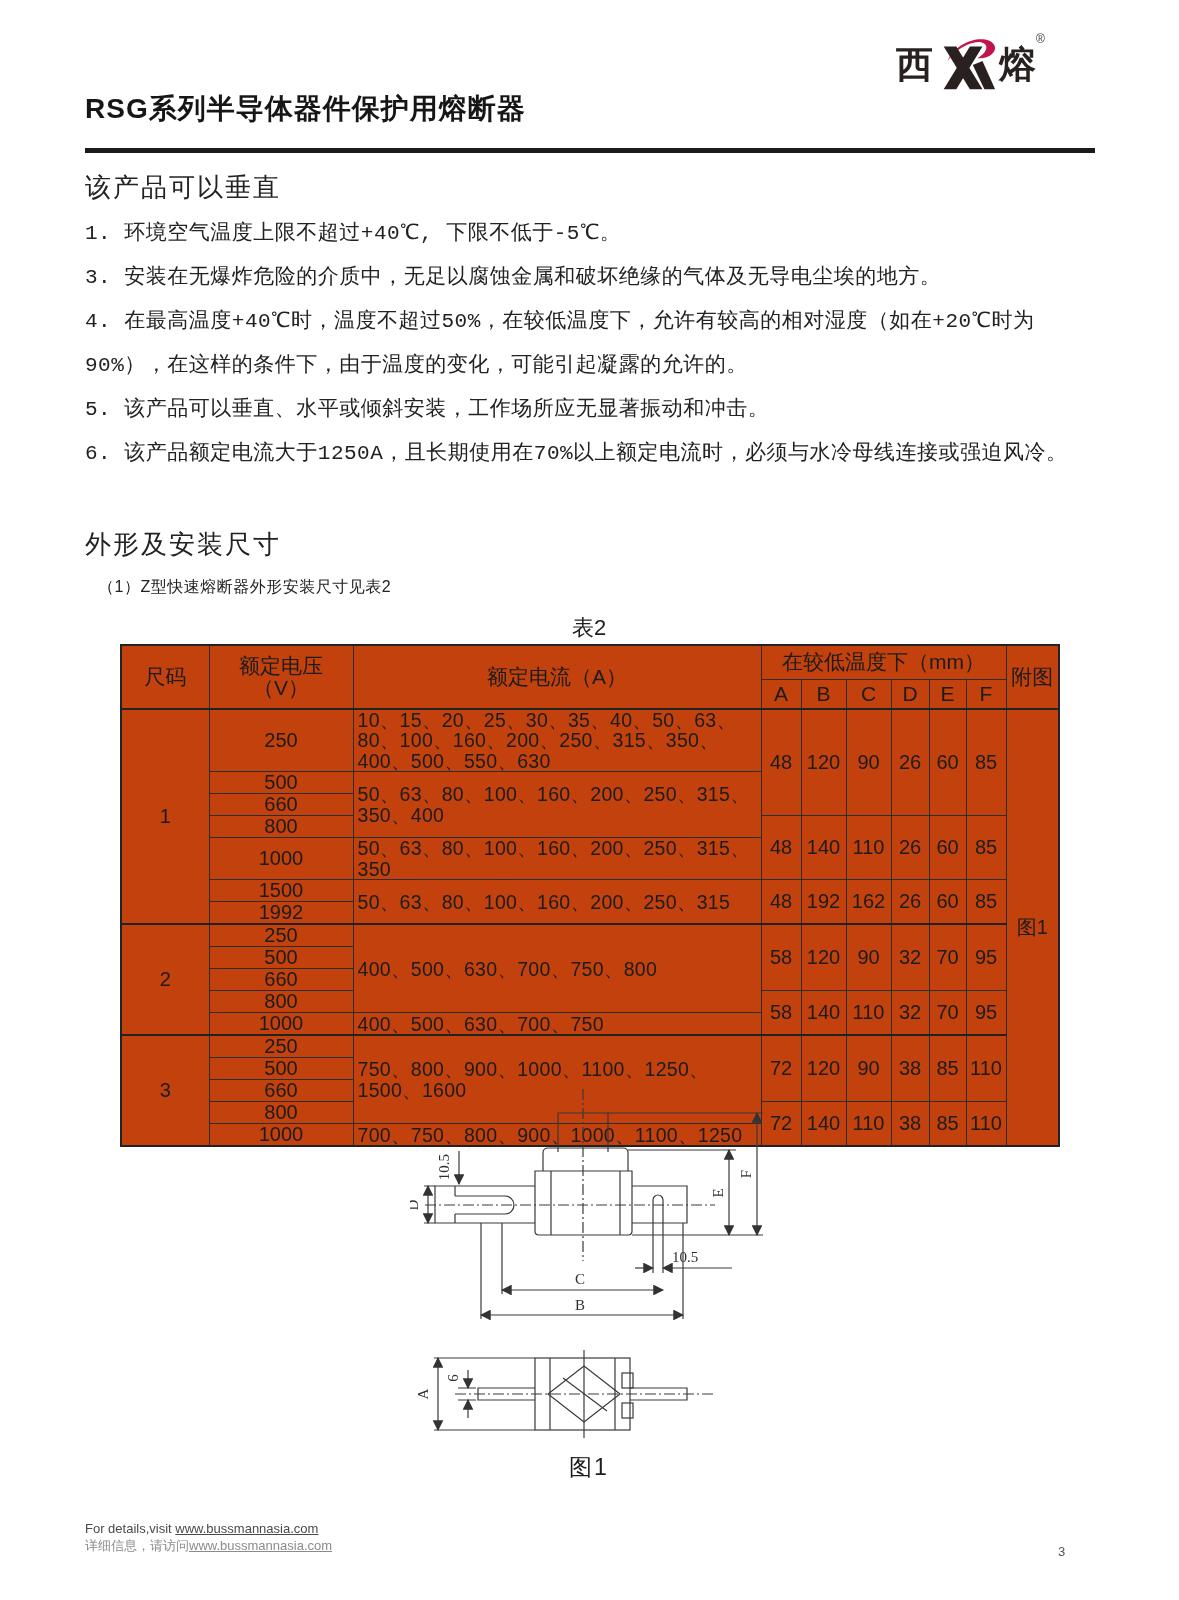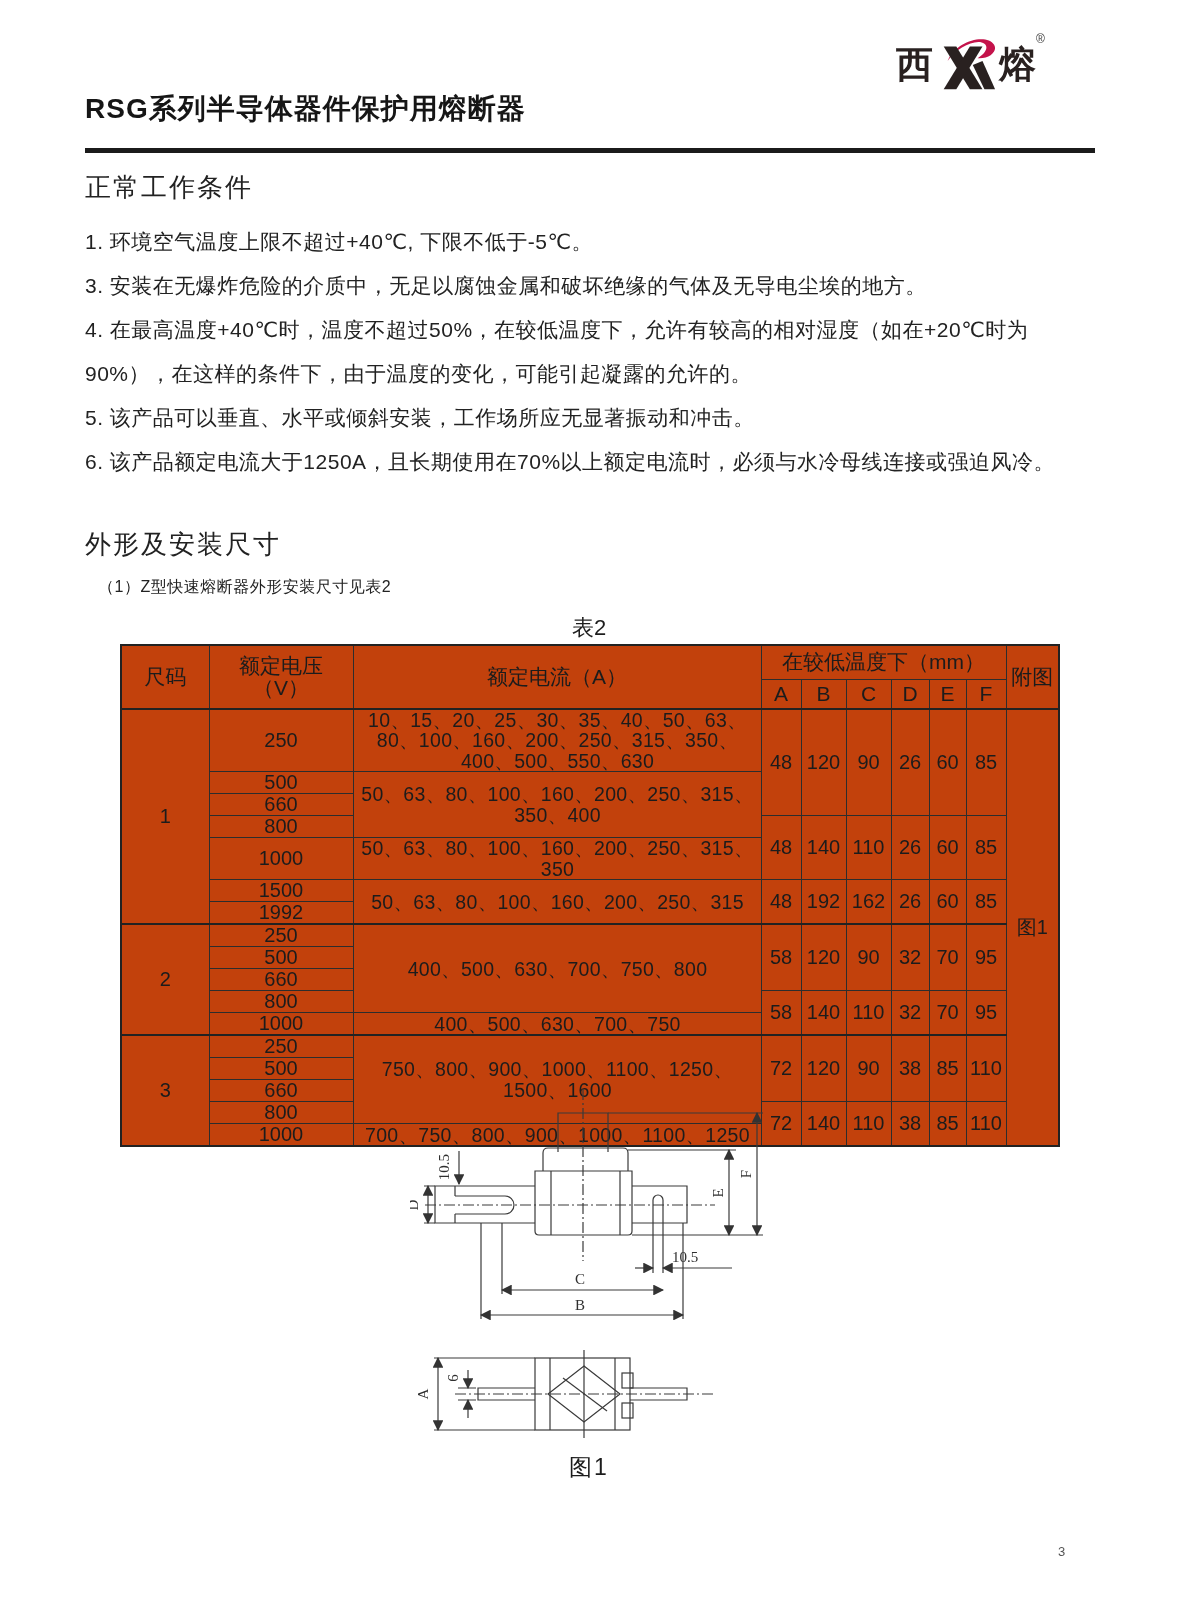--- a/index.html
+++ b/index.html
@@ -12,31 +12,31 @@
   .logo .cjk{font-size:37px;font-weight:bold;color:#292120;letter-spacing:0;}
   .logo .mono{width:64px;height:62px;margin:0 1px;}
   .logo .reg{font-size:12px;color:#3a3a3a;align-self:flex-start;margin-top:2px;}
   
   .title{position:absolute;left:85px;top:90px;font-size:28px;font-weight:bold;color:#161616;letter-spacing:1px;white-space:nowrap;}
   .rule{position:absolute;left:85px;top:148px;width:1010px;height:5px;background:#1b1b1b;}
   
   .h2{position:absolute;left:85px;font-size:26px;color:#222;letter-spacing:2px;}
   .h2.wc{top:170px;}
   .h2.dm{top:527px;}
-  .items{position:absolute;left:85px;top:220px;width:1016px;}
+  .items{position:absolute;left:85px;top:212px;width:1016px;font-family:Liberation Mono, monospace;}
   .items p{margin:0;font-size:21px;line-height:44px;color:#222;letter-spacing:0.5px;}
   .note{position:absolute;left:98px;top:577px;font-size:16px;color:#222;letter-spacing:0.5px;}
   .tcaption{position:absolute;left:120px;top:613px;width:938px;text-align:center;font-size:22px;color:#1d1d1d;}
   
   table.t2{position:absolute;left:120px;top:644px;width:938px;border-collapse:collapse;table-layout:fixed;background:#c2410c;}
   table.t2{border:2px solid #222;}
   .t2 th,.t2 td{border:1px solid #2d2d2d;padding:0 3px;color:#1c1c1c;vertical-align:middle;overflow:hidden;}
   .t2 th{font-weight:normal;font-size:21px;line-height:1.05;text-align:center;}
   .t2 td{font-size:20px;line-height:1.05;text-align:center;}
-  .t2 td.cur{text-align:center;font-size:19.5px;letter-spacing:0.3px;padding-left:4px;}
+  .t2 td.cur{text-align:left;font-size:19.5px;letter-spacing:0.3px;padding-left:4px;}
   .t2 thead tr.hr1 th{height:33px;}
   .t2 thead tr.hr2 th{height:28px;border-bottom:2px solid #222;}
   .t2 thead th.rs2{border-bottom:2px solid #222;}
   .t2 thead th.th-dims{border-bottom:1px solid #2d2d2d;}
   .t2 tr.h40{height:40px;}
   .t2 tr.h20{height:20px;}
   .t2 tr.sec td{border-top:2px solid #222;}
   
   .fig-svg{position:absolute;}
   .fig-svg text{font-family:"Liberation Serif","DejaVu Serif",serif;font-size:15px;fill:#2f2f2f;}
@@ -61,21 +61,21 @@
       <polygon points="37,12 50,12 23,56 10,56" fill="#292120"></polygon>
       <polygon points="40,31 50,27 63,56 52,56" fill="#292120"></polygon>
     </svg>
     <span class="cjk">熔</span>
     <span class="reg">®</span>
   </div>
 
   <div class="title">RSG系列半导体器件保护用熔断器</div>
   <div class="rule"></div>
 
-  <div class="h2 wc">正常工作条件</div>
+  <div class="h2 wc">该产品可以垂直</div>
   <div class="items">
     <p>1. 环境空气温度上限不超过+40℃, 下限不低于-5℃。</p>
     <p>3. 安装在无爆炸危险的介质中，无足以腐蚀金属和破坏绝缘的气体及无导电尘埃的地方。</p>
     <p>4. 在最高温度+40℃时，温度不超过50%，在较低温度下，允许有较高的相对湿度（如在+20℃时为90%），在这样的条件下，由于温度的变化，可能引起凝露的允许的。</p>
     <p>5. 该产品可以垂直、水平或倾斜安装，工作场所应无显著振动和冲击。</p>
     <p>6. 该产品额定电流大于1250A，且长期使用在70%以上额定电流时，必须与水冷母线连接或强迫风冷。</p>
   </div>
 
   <div class="h2 dm">外形及安装尺寸</div>
   <div class="note">（1）Z型快速熔断器外形安装尺寸见表2</div>
@@ -296,15 +296,19 @@
       <path d="M28,10 V82" marker-start="url(#ae2)" marker-end="url(#ae2)"></path>
       <path d="M58,22 V40" marker-end="url(#ae2)"></path>
       <path d="M58,70 V52" marker-end="url(#ae2)"></path>
     </g>
     <text transform="rotate(-90 18 46)" x="18" y="46" text-anchor="middle">A</text>
     <text transform="rotate(-90 48 30)" x="48" y="30" text-anchor="middle">6</text>
   </svg>
 
   <div class="figcap">图1</div>
 
+  <div class="footer">
+    <div class="l1"><span>For details,visit </span><span class="url">www.bussmannasia.com</span></div>
+    <div class="l2"><span>详细信息，请访问</span><span class="url">www.bussmannasia.com</span></div>
+  </div>
   <div class="pagenum">3</div>
 
 </div>
 
 </body></html>

